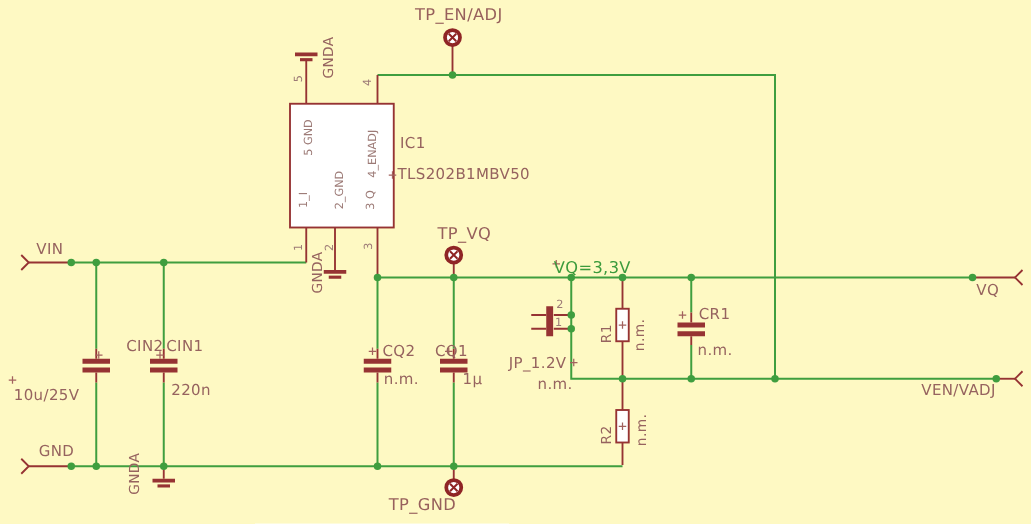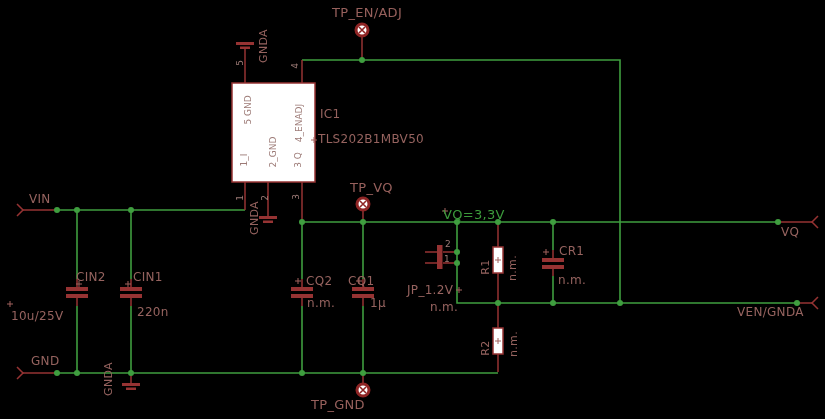--- a/index.html
+++ b/index.html
@@ -1,17 +1,17 @@
 <!DOCTYPE html>
 <html><head>
 <meta charset="utf-8">
 <style>
   html,body{margin:0;padding:0;background:#ffffff;}
   .sch{
-    position:relative;width:825px;height:419px;background:#000000;overflow:hidden;
+    position:relative;width:825px;height:419px;background:#fef9c3;overflow:hidden;
     font-family:"DejaVu Sans", sans-serif;
   }
   .sch svg{position:absolute;left:0;top:0;}
   .h,.v{
     position:absolute;white-space:nowrap;
     color:#96635f;font-size:12px;letter-spacing:.3px;line-height:1;
   }
   .v{transform:translate(-50%,-50%) rotate(-90deg);transform-origin:center;}
   .tp{font-size:13px;color:#97605c;}
   .grn{color:#3c9b3c;}
@@ -197,25 +197,25 @@
 <span class="h tp" style="left:332px;top:6px">TP_EN/ADJ</span>
 <span class="h tp" style="left:350px;top:181px">TP_VQ</span>
 <span class="h tp" style="left:311px;top:398px">TP_GND</span>
 
 <span class="h" style="left:320px;top:108px">IC1</span>
 <span class="h" style="left:318px;top:133px">TLS202B1MBV50</span>
 
 <span class="h" style="left:29px;top:193px">VIN</span>
 <span class="h" style="left:31px;top:355px">GND</span>
 <span class="h" style="left:781px;top:226px">VQ</span>
-<span class="h" style="left:737px;top:306px">VEN/GNDA</span>
+<span class="h" style="left:737px;top:306px">VEN/VADJ</span>
 
 <span class="h grn" style="left:443px;top:208px;font-size:13px">VQ=3,3V</span>
 
-<span class="h" style="left:76px;top:271px">CIN2</span>
+<span class="h" style="left:101px;top:271px">CIN2</span>
 <span class="h" style="left:133px;top:271px">CIN1</span>
 <span class="h" style="left:11px;top:310px">10u/25V</span>
 <span class="h" style="left:137px;top:306px">220n</span>
 
 <span class="h" style="left:306px;top:275px">CQ2</span>
 <span class="h" style="left:348px;top:275px">CQ1</span>
 <span class="h" style="left:307px;top:297px">n.m.</span>
 <span class="h" style="left:370px;top:297px">1µ</span>
 
 <span class="h" style="left:559px;top:245px">CR1</span>

